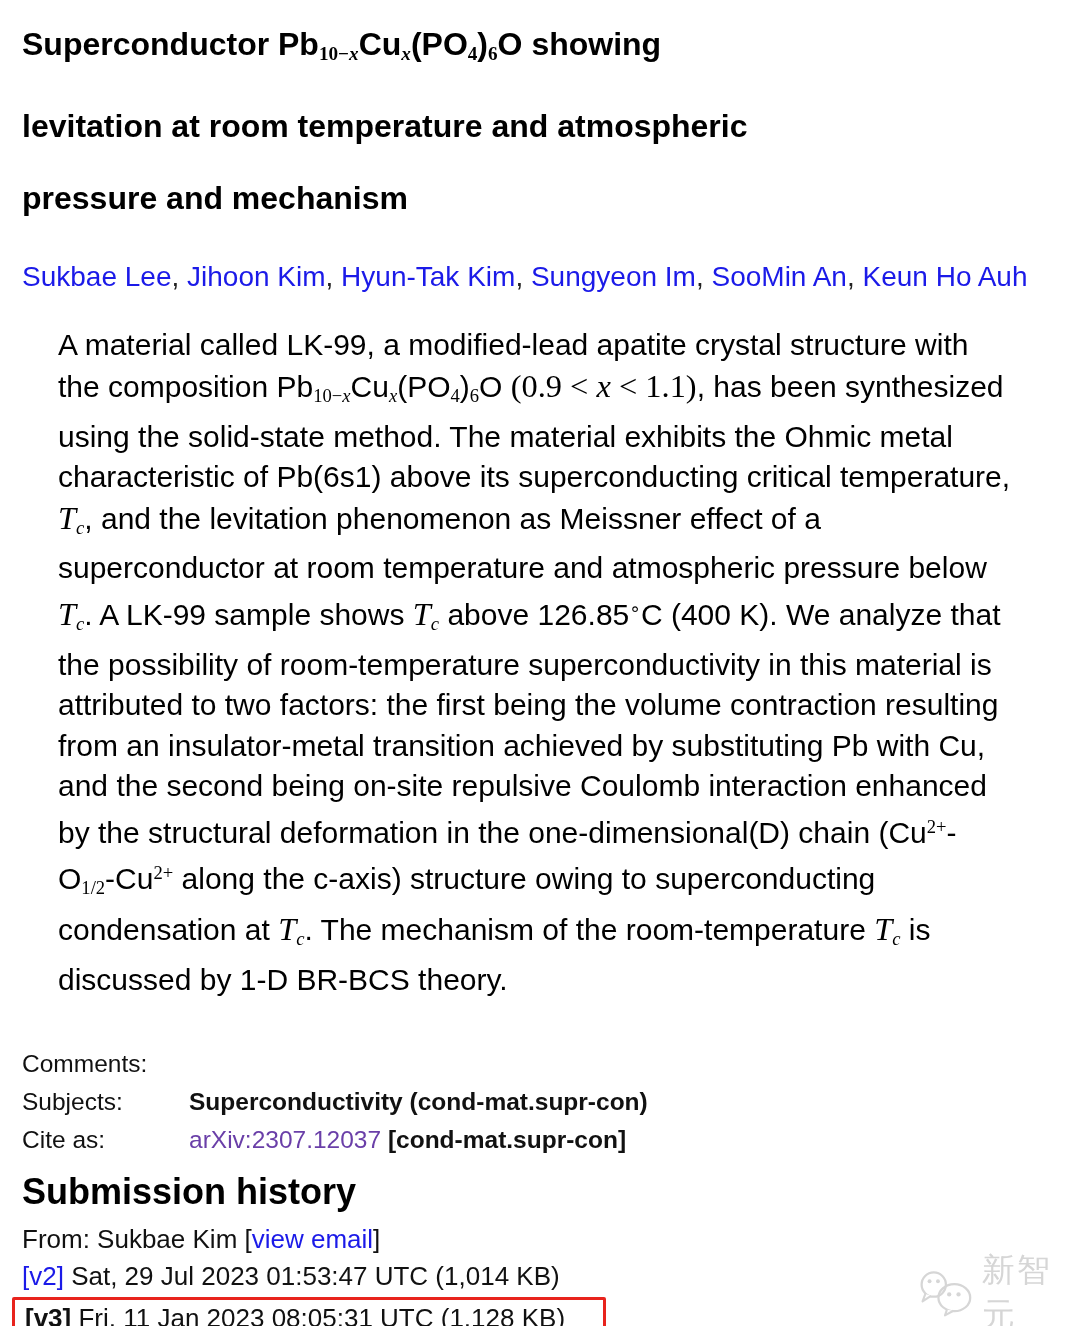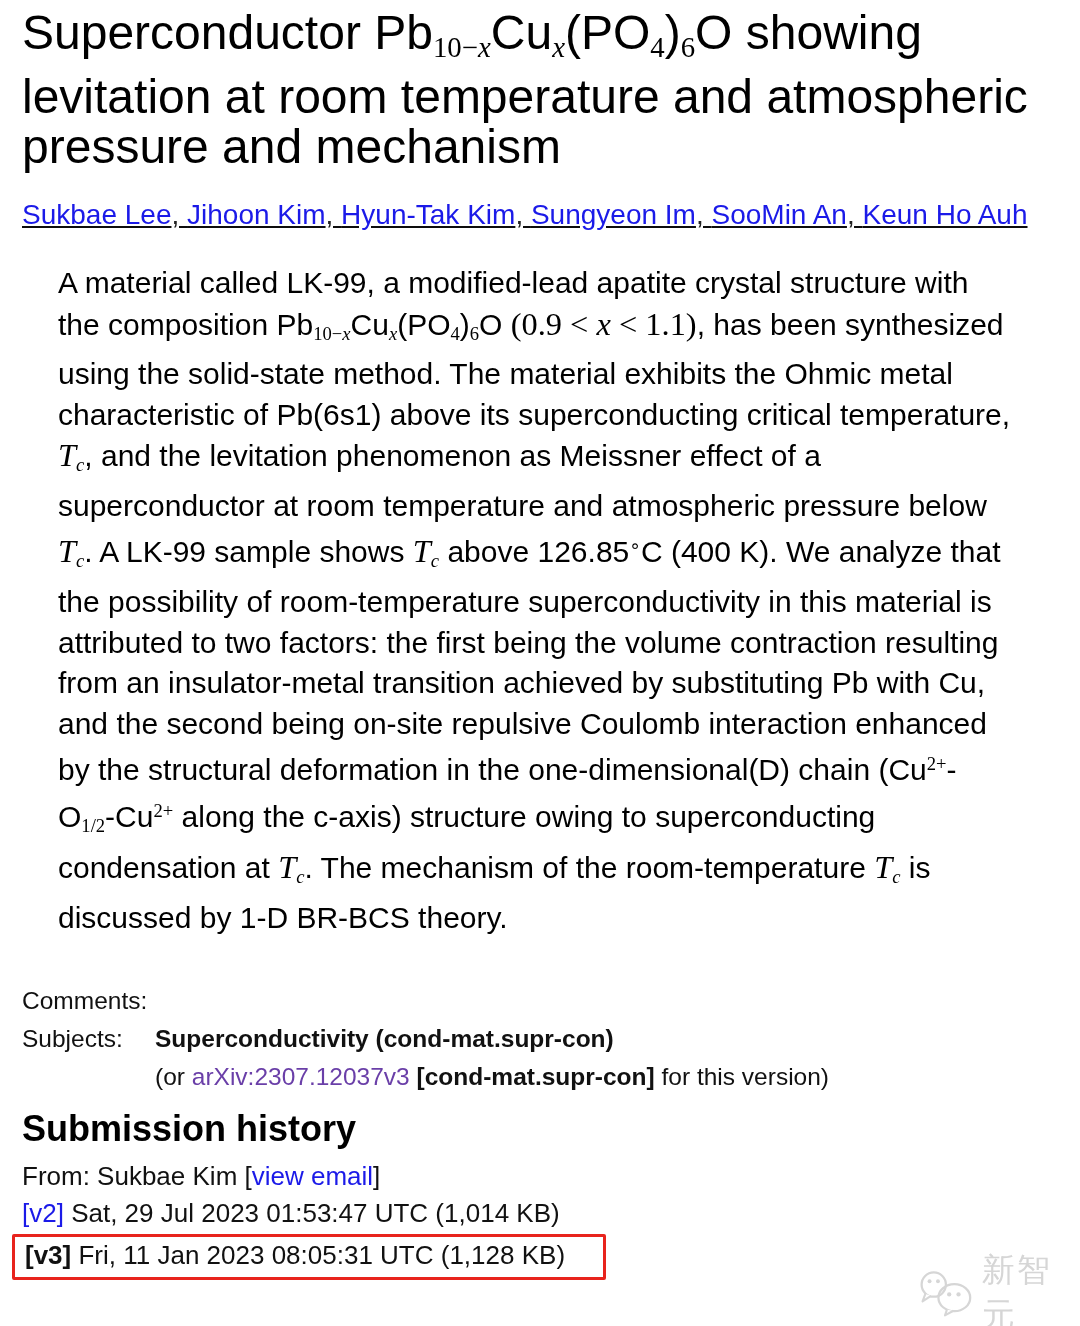--- a/index.html
+++ b/index.html
@@ -17,43 +17,43 @@
   .rsup  { font-family:"Liberation Serif", serif; font-size:0.62em; vertical-align:0.55em; }
   .rm    { font-family:"Liberation Serif", serif; font-size:1.08em; }
   .rmi   { font-family:"Liberation Serif", serif; font-size:1.08em; font-style:italic; }
   .rb    { font-weight:bold; }
   a.rlink { text-decoration:none; cursor:pointer; }
   .rlb   { color:var(--link-blue); }
   .rlp   { color:var(--link-visited); }
 
   .page-title {
     margin:0 0 20px 0;
-    font-size:48px; line-height:50px; font-weight:normal; color:#000;
+    font-size:32px; line-height:72px; font-weight:bold; color:#000;
     max-width:1046px;
   }
   .page-title .rsub, .page-title .rsubi { font-size:0.60em; }
 
   .author-list {
     margin:12px 0 26px 0;
-    font-size:28px; line-height:45px; max-width:1050px;text-decoration:underline;
+    font-size:28px; line-height:45px; max-width:1050px;
   }
   a.author-link { color:var(--link-blue); text-decoration:none; cursor:pointer; }
   .author-sep { color:#222; }
 
   .abstract {
     margin:0 0 44px 0;
     padding-left:36px;
     width:990px;
     font-size:30px; line-height:40.5px; color:#000;
   }
 
   .metadata { margin:0 0 16px 0; }
   .meta-row {
     display:grid; grid-template-columns:133px 1fr;
-    font-size:24.5px; line-height:38px; color:#111;
+    font-size:24.5px; line-height:38px; color:#111;gap:34px;
   }
   .meta-label { color:#111; }
 
   .icon-info {
     display:inline-flex; align-items:center; justify-content:center;
     width:26px; height:26px; border-radius:50%;
     background:#0a0a0a; color:#fff;
     font-family:"Liberation Serif", serif; font-weight:bold; font-size:19px;
     vertical-align:-4px; margin-left:6px; cursor:pointer;
   }
@@ -94,22 +94,22 @@
 
 <div class="metadata">
     <div class="meta-row">
       <span class="meta-label">Comments:</span>
     </div>
     <div class="meta-row">
       <span class="meta-label">Subjects:</span>
       <div class="meta-value"><span class="rb">Superconductivity (cond-mat.supr-con)</span></div>
     </div>
     <div class="meta-row">
-      <span class="meta-label"></span>
-      <div class="meta-value"><span class="">(or </span><a class="rlink rlp">arXiv:2307.12037v3</a><span class=""> </span><span class="rb">[cond-mat.supr-con]</span><span class=""> for this version)</span></div>
+      <span class="meta-label">Cite as:</span>
+      <div class="meta-value"><a class="rlink rlp">arXiv:2307.12037</a><span class=""> </span><span class="rb">[cond-mat.supr-con]</span></div>
     </div>
   </div>
 
 <h2 class="history-heading">Submission history</h2>
 
 <div class="from-line"><span class="">From: Sukbae Kim [</span><a class="rlink rlb">view email</a><span class="">]</span></div>
 
 <div id="version-list">
     <div class="version-line"><a class="rlink rlb">[v2]</a><span class=""> Sat, 29 Jul 2023 01:53:47 UTC (1,014 KB)</span></div>
     <div class="version-line"><div class="highlight-box"><span class="rb">[v3]</span><span class=""> Fri, 11 Jan 2023 08:05:31 UTC (1,128 KB)</span></div></div>

